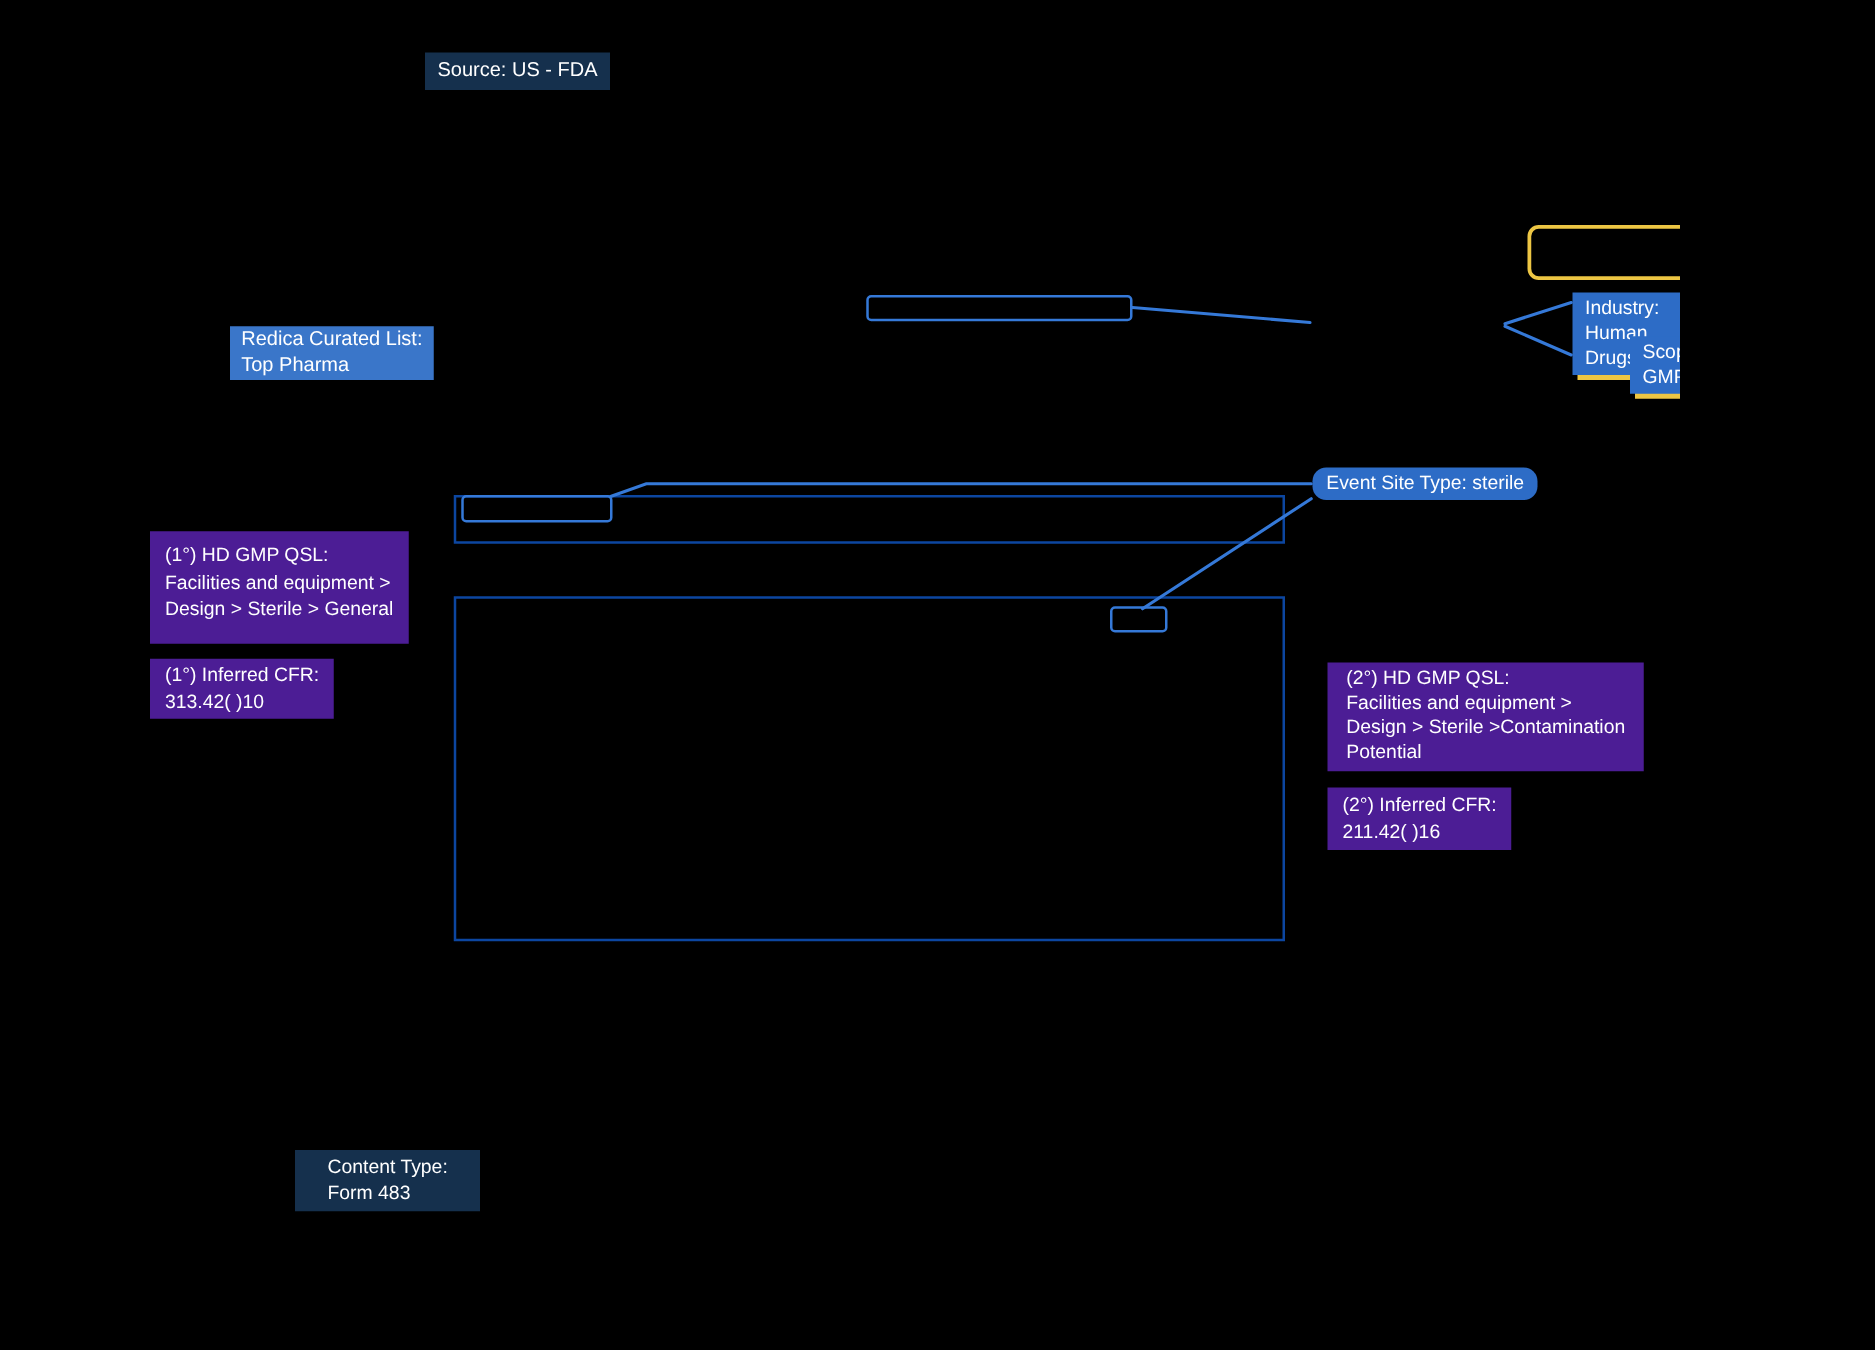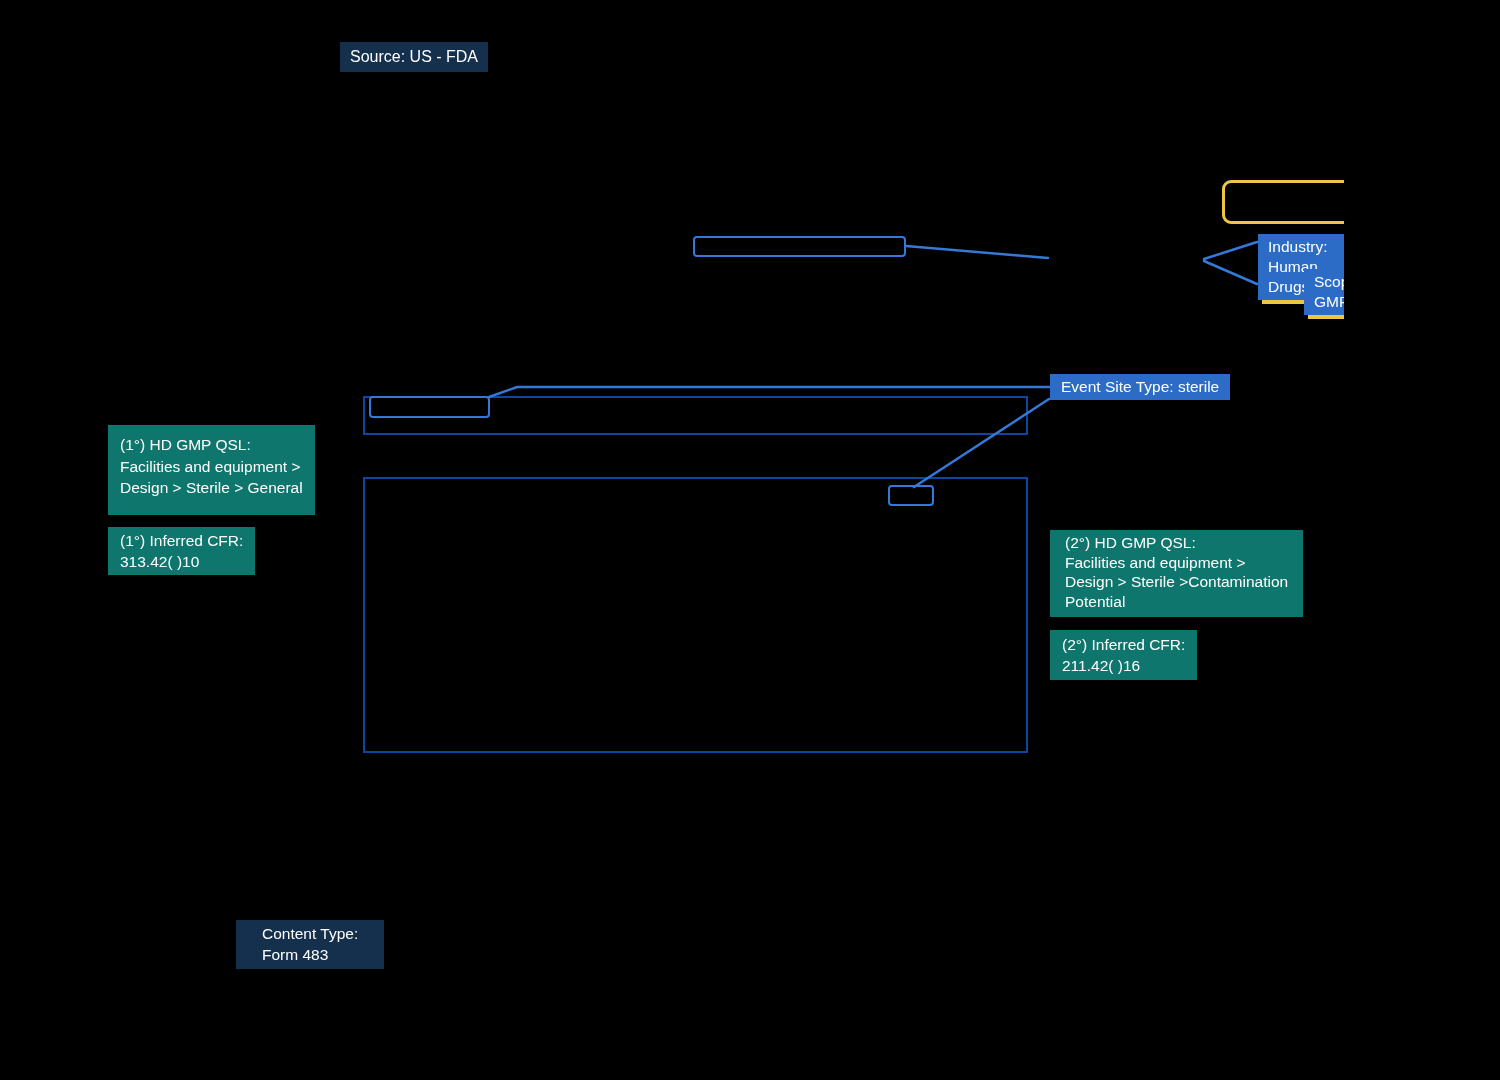--- a/index.html
+++ b/index.html
@@ -7,21 +7,21 @@
     position:relative;width:1344px;height:1080px;background:#000;overflow:hidden;
     font-family:"Liberation Sans",sans-serif;
   }
   .label{
     position:absolute;display:inline-block;color:#fff;
     white-space:pre-line;font-size:15.5px;line-height:20px;z-index:3;
   }
   .navy{background:#15304d;}
   .blue{background:#2d6cc6;}
   .blue-lt{background:#3a76c9;}
-  .royal{background:#0f766e;}
+  .royal{background:#4c1d95;margin-left:12px;}
   .yshadow{box-shadow:4px 4px 0 0 #edc644;}
   .hbox{position:absolute;box-sizing:border-box;background:transparent;z-index:1;}
   .hbox.dark{border:2.5px solid #0c46a0;}
   .hbox.bright{border:2.5px solid #3579d8;border-radius:4px;}
   .hbox.yellow{border:3px solid #edc644;border-radius:9px;z-index:2;}
   svg.overlay{position:absolute;left:0;top:0;z-index:2;pointer-events:none;}
   .ln{stroke:#3579d8;stroke-width:2.5;fill:none;stroke-linecap:round;}
   .yln{stroke:#edc644;stroke-width:3;fill:none;stroke-linecap:round;}
 </style>
 </head>
@@ -46,27 +46,29 @@
     <path class="ln" d="M1204 259 L1257 242"></path>
     <path class="ln" d="M1204 261 L1257 284"></path>
     <path class="ln" d="M489 397 L517 387 L1049 387"></path>
     <path class="ln" d="M1049 399 L914 487"></path>
     <path class="yln" d="M1444 205 C1460 212 1462 234 1439 246"></path>
     <path class="yln" d="M1443 217 C1470 233 1470 272 1421 289 C1402 295 1385 298 1373 299"></path>
   </svg>
 
   <div class="label navy" style="left:340px;top:42px;padding:4px 10px;font-size:16px;line-height:22px;">Source: US - FDA</div>
 
+  <div class="label blue-lt" style="left:184px;top:261px;padding:1px 9px;font-size:16px;line-height:20.5px;">Redica Curated List:
+Top Pharma</div>
 
 
   <div class="label blue yshadow" style="left:1258px;top:234px;padding:3px 10px;">Industry: Human Drugs</div>
 
   <div class="label blue yshadow" style="left:1304px;top:269px;padding:3px 10px;">Scope: GMP</div>
 
-  <div class="label blue" style="left:1050px;top:374px;padding:3px 11px;">Event Site Type: sterile</div>
+  <div class="label blue" style="left:1050px;top:374px;padding:3px 11px;border-radius:11px;">Event Site Type: sterile</div>
 
   <div class="label royal" style="left:108px;top:425px;padding:9px 12px 16px;line-height:21.5px;">(1°) HD GMP QSL:
 Facilities and equipment &gt;
 Design &gt; Sterile &gt; General</div>
 
   <div class="label royal" style="left:108px;top:527px;padding:3px 12px;line-height:21px;">(1°) Inferred CFR:
 313.42( )10</div>
 
   <div class="label royal" style="left:1050px;top:530px;padding:3px 15px 6px;line-height:19.5px;">(2°) HD GMP QSL:
 Facilities and equipment &gt;

